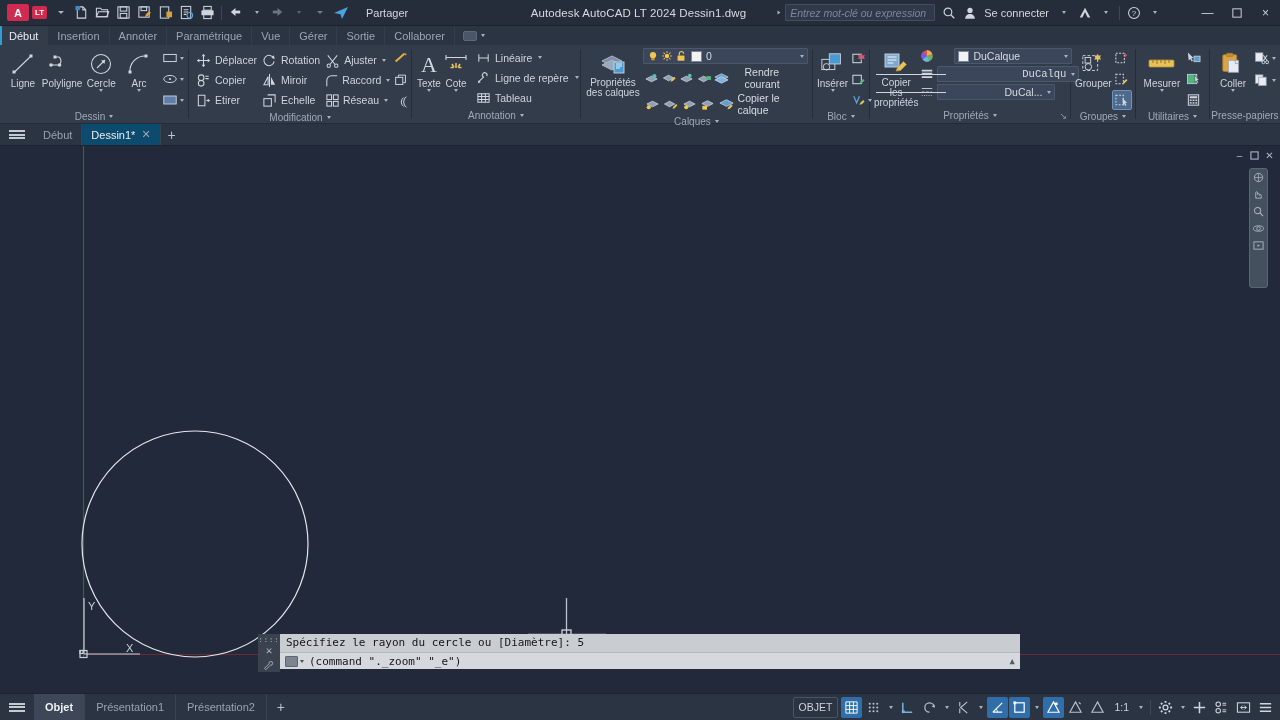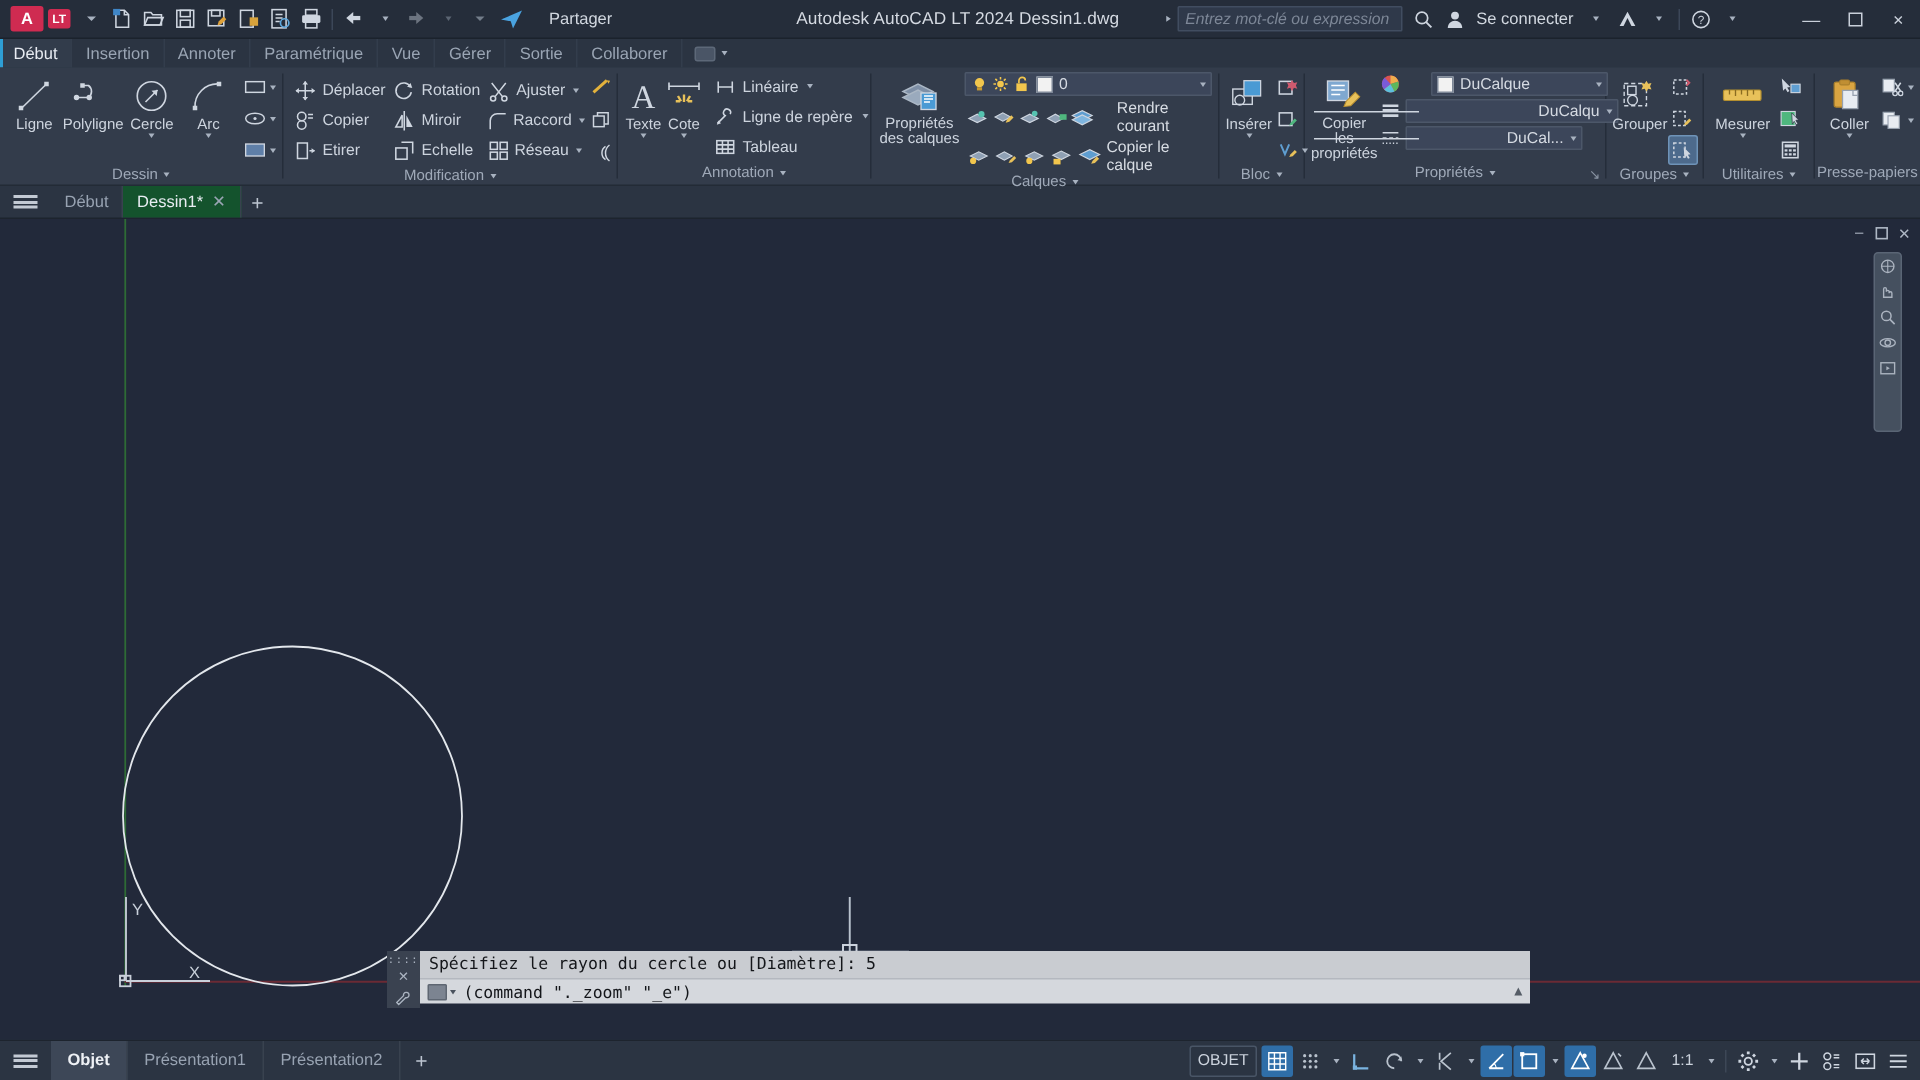--- a/index.html
+++ b/index.html
@@ -96,21 +96,21 @@
   .doctabs {
     height:22px; background:#2b3442; display:flex; align-items:stretch;
     flex:0 0 22px; font-size:11px; border-bottom:1px solid #1d242e;
   }
   .burger { width:34px; display:flex; align-items:center; justify-content:center; }
   .burger .ln { width:16px;height:2px;background:#c3cad4;margin:1.5px 0; }
   .dtab {
     display:flex; align-items:center; padding:0 9px; color:#98a3b2;
     border-right:1px solid #39424f; gap:6px;
   }
-  .dtab.active { background:#14532d; color:#e9edf3; }
+  .dtab.active { background:#0c4a6e; color:#e9edf3; }
   .dtab .x { font-size:11px; color:#9aa5b4; }
   .plus { width:22px; display:flex; align-items:center; justify-content:center; font-size:14px; color:#bcc4d0; }
 
   
   .canvas {
     flex:1; position:relative; background:#22293a; overflow:hidden;
   }
   .win-ctrls { position:absolute; right:4px; top:3px; display:flex; gap:2px; z-index:6; }
   .win-ctrls span { width:13px;height:13px;display:flex;align-items:center;justify-content:center;font-size:10px;color:#aeb7c4; }
   .navbar-right {
@@ -760,21 +760,21 @@
             <div class="dd" style="width:118px">
               <div class="swatch"></div>
               <span>DuCalque</span>
               <div class="ddc caret sm"></div>
             </div>
           </div>
           <div style="display:flex;align-items:center;gap:3px;">
             <svg width="14" height="14" viewBox="0 0 16 16">
                 <path d="M2 4h12M2 7.5h12M2 11.5h12" stroke="#cfd6e0" stroke-width="2"></path>
               </svg>
-            <div class="dd" style="width:142px;justify-content:flex-end;">
+            <div class="dd" style="width:142px;justify-content:flex-end;font-family:Liberation Mono, monospace;">
               <div style="position:absolute;left:6px;width:70px;height:1px;background:#cfd6e0;"></div>
               <span>DuCalqu</span>
               <div class="caret sm" style="margin-left:5px"></div>
             </div>
           </div>
           <div style="display:flex;align-items:center;gap:3px;">
             <svg width="14" height="14" viewBox="0 0 16 16">
                 <path d="M2 4h12" stroke="#cfd6e0" stroke-width="1"></path>
                 <path d="M2 8h12" stroke="#cfd6e0" stroke-width="1" stroke-dasharray="3 2"></path>
                 <path d="M2 12h12" stroke="#cfd6e0" stroke-width="1" stroke-dasharray="1 1.6"></path>

